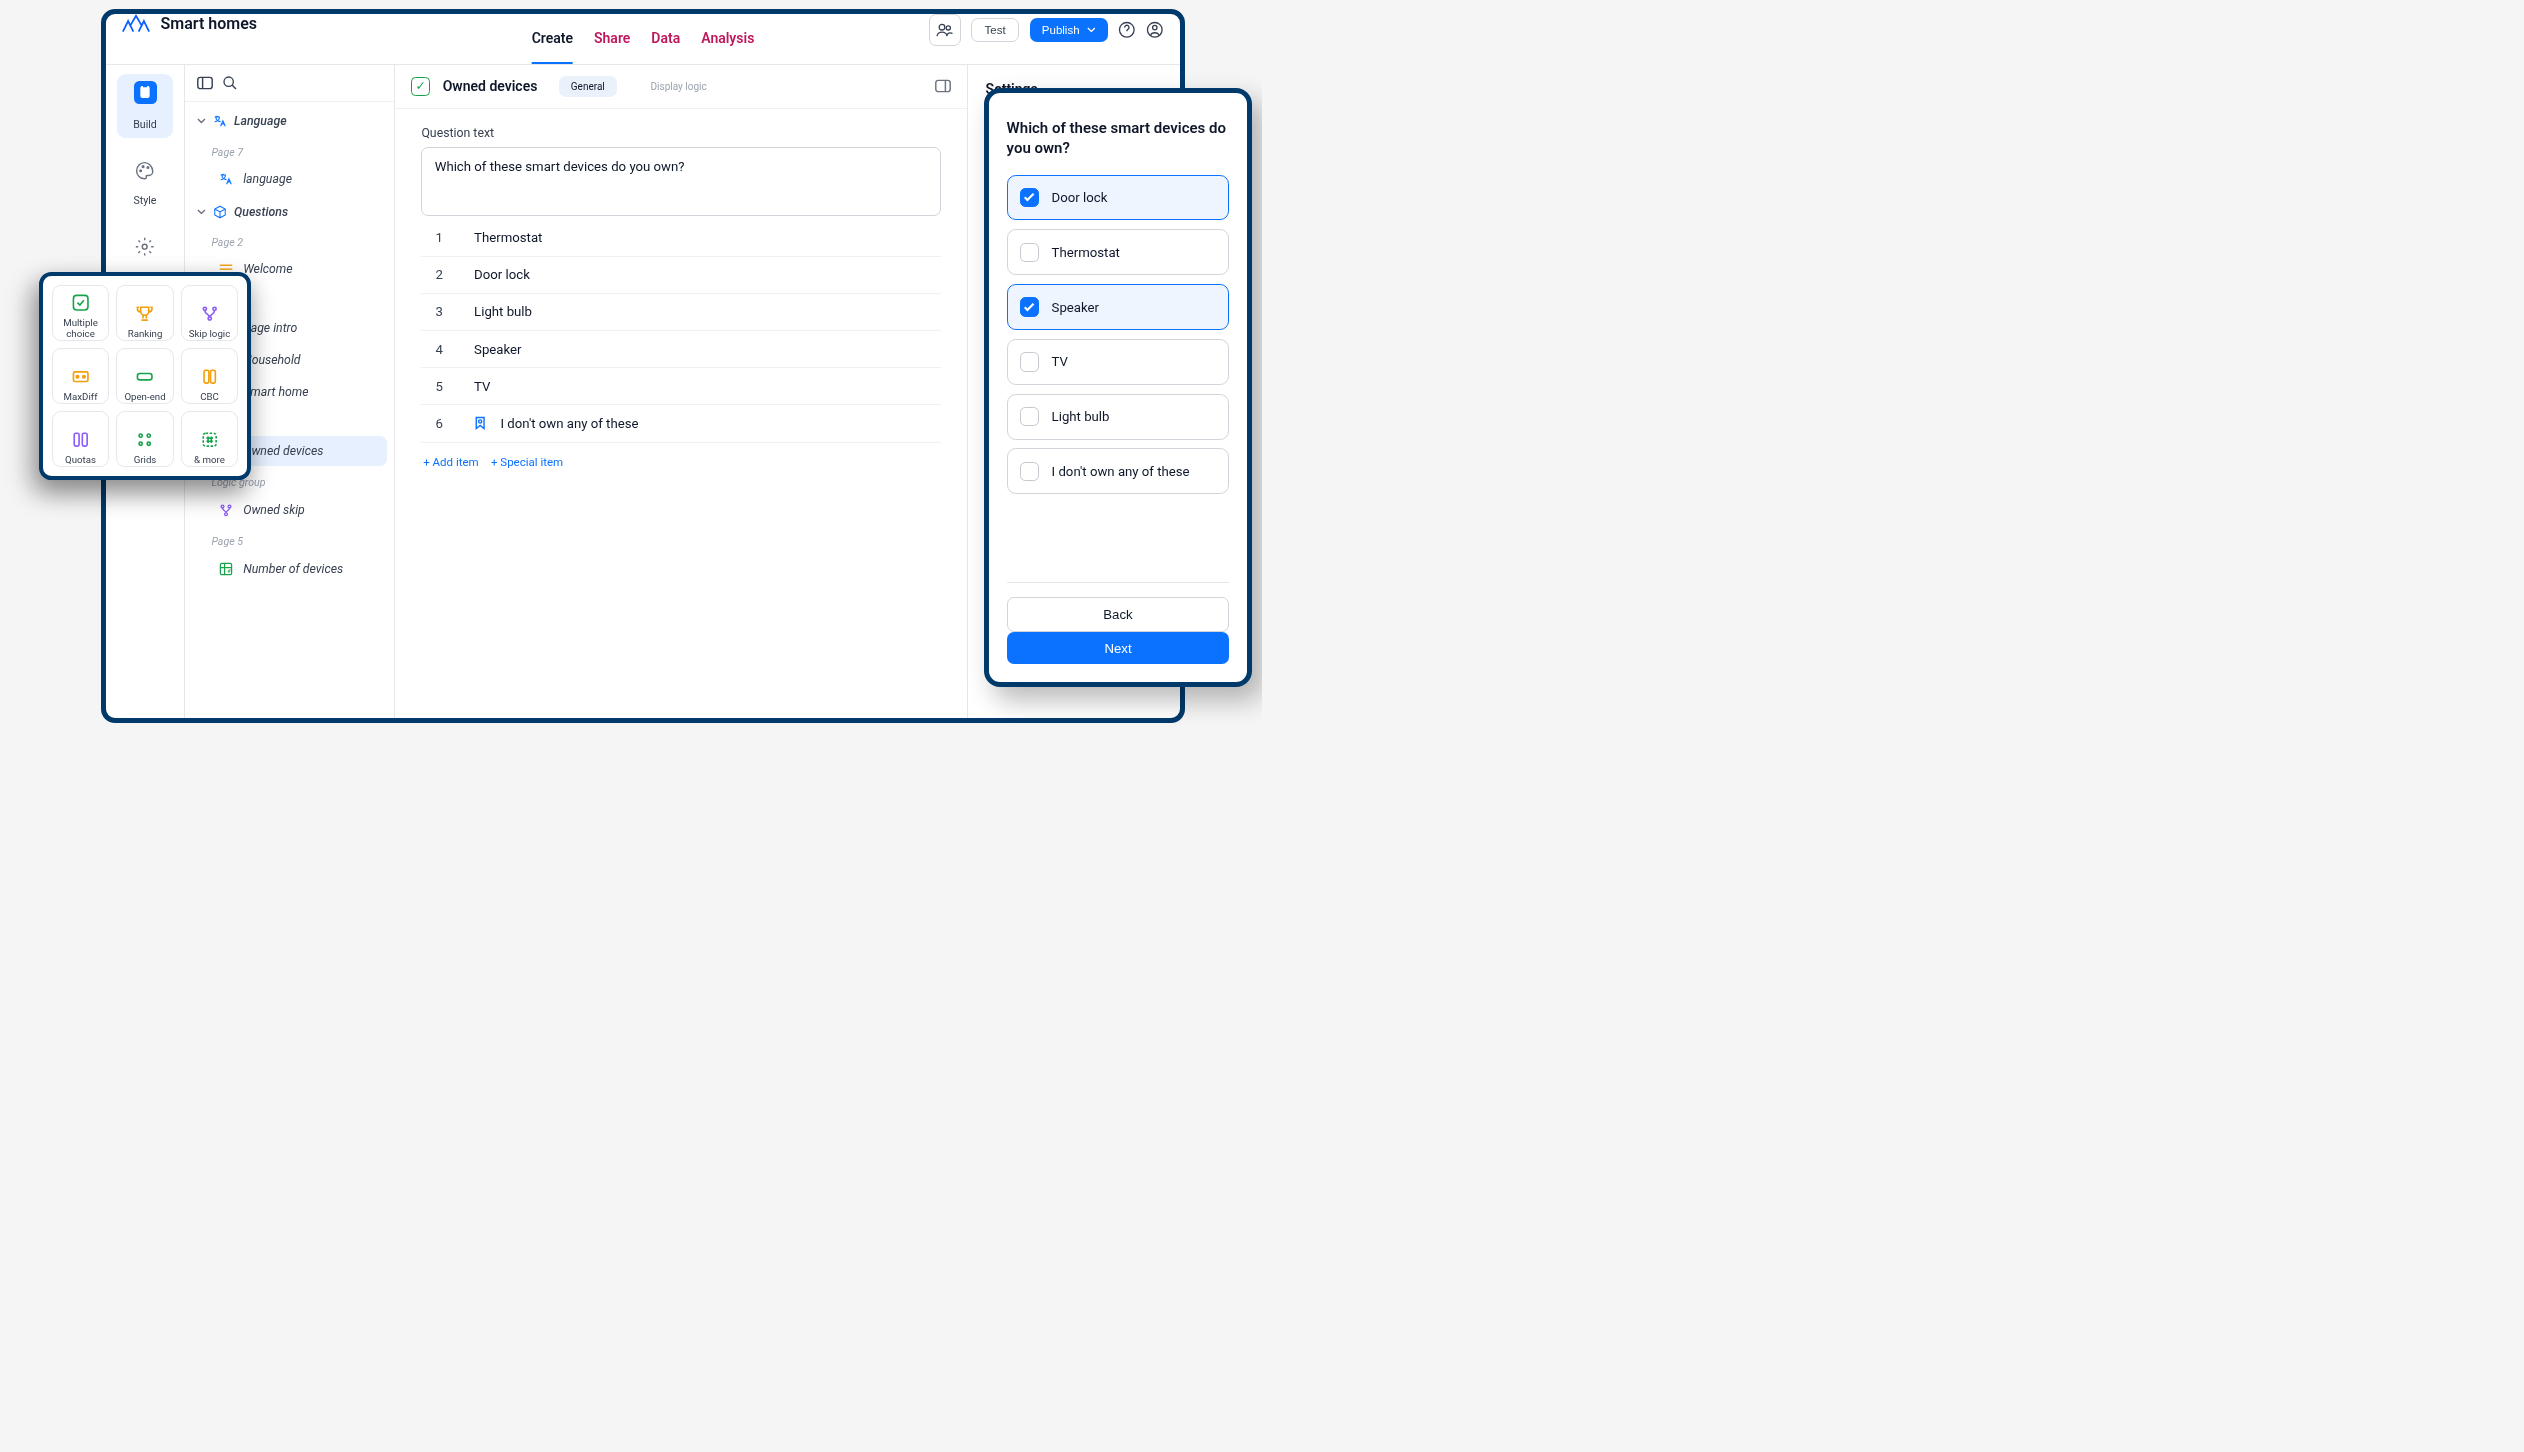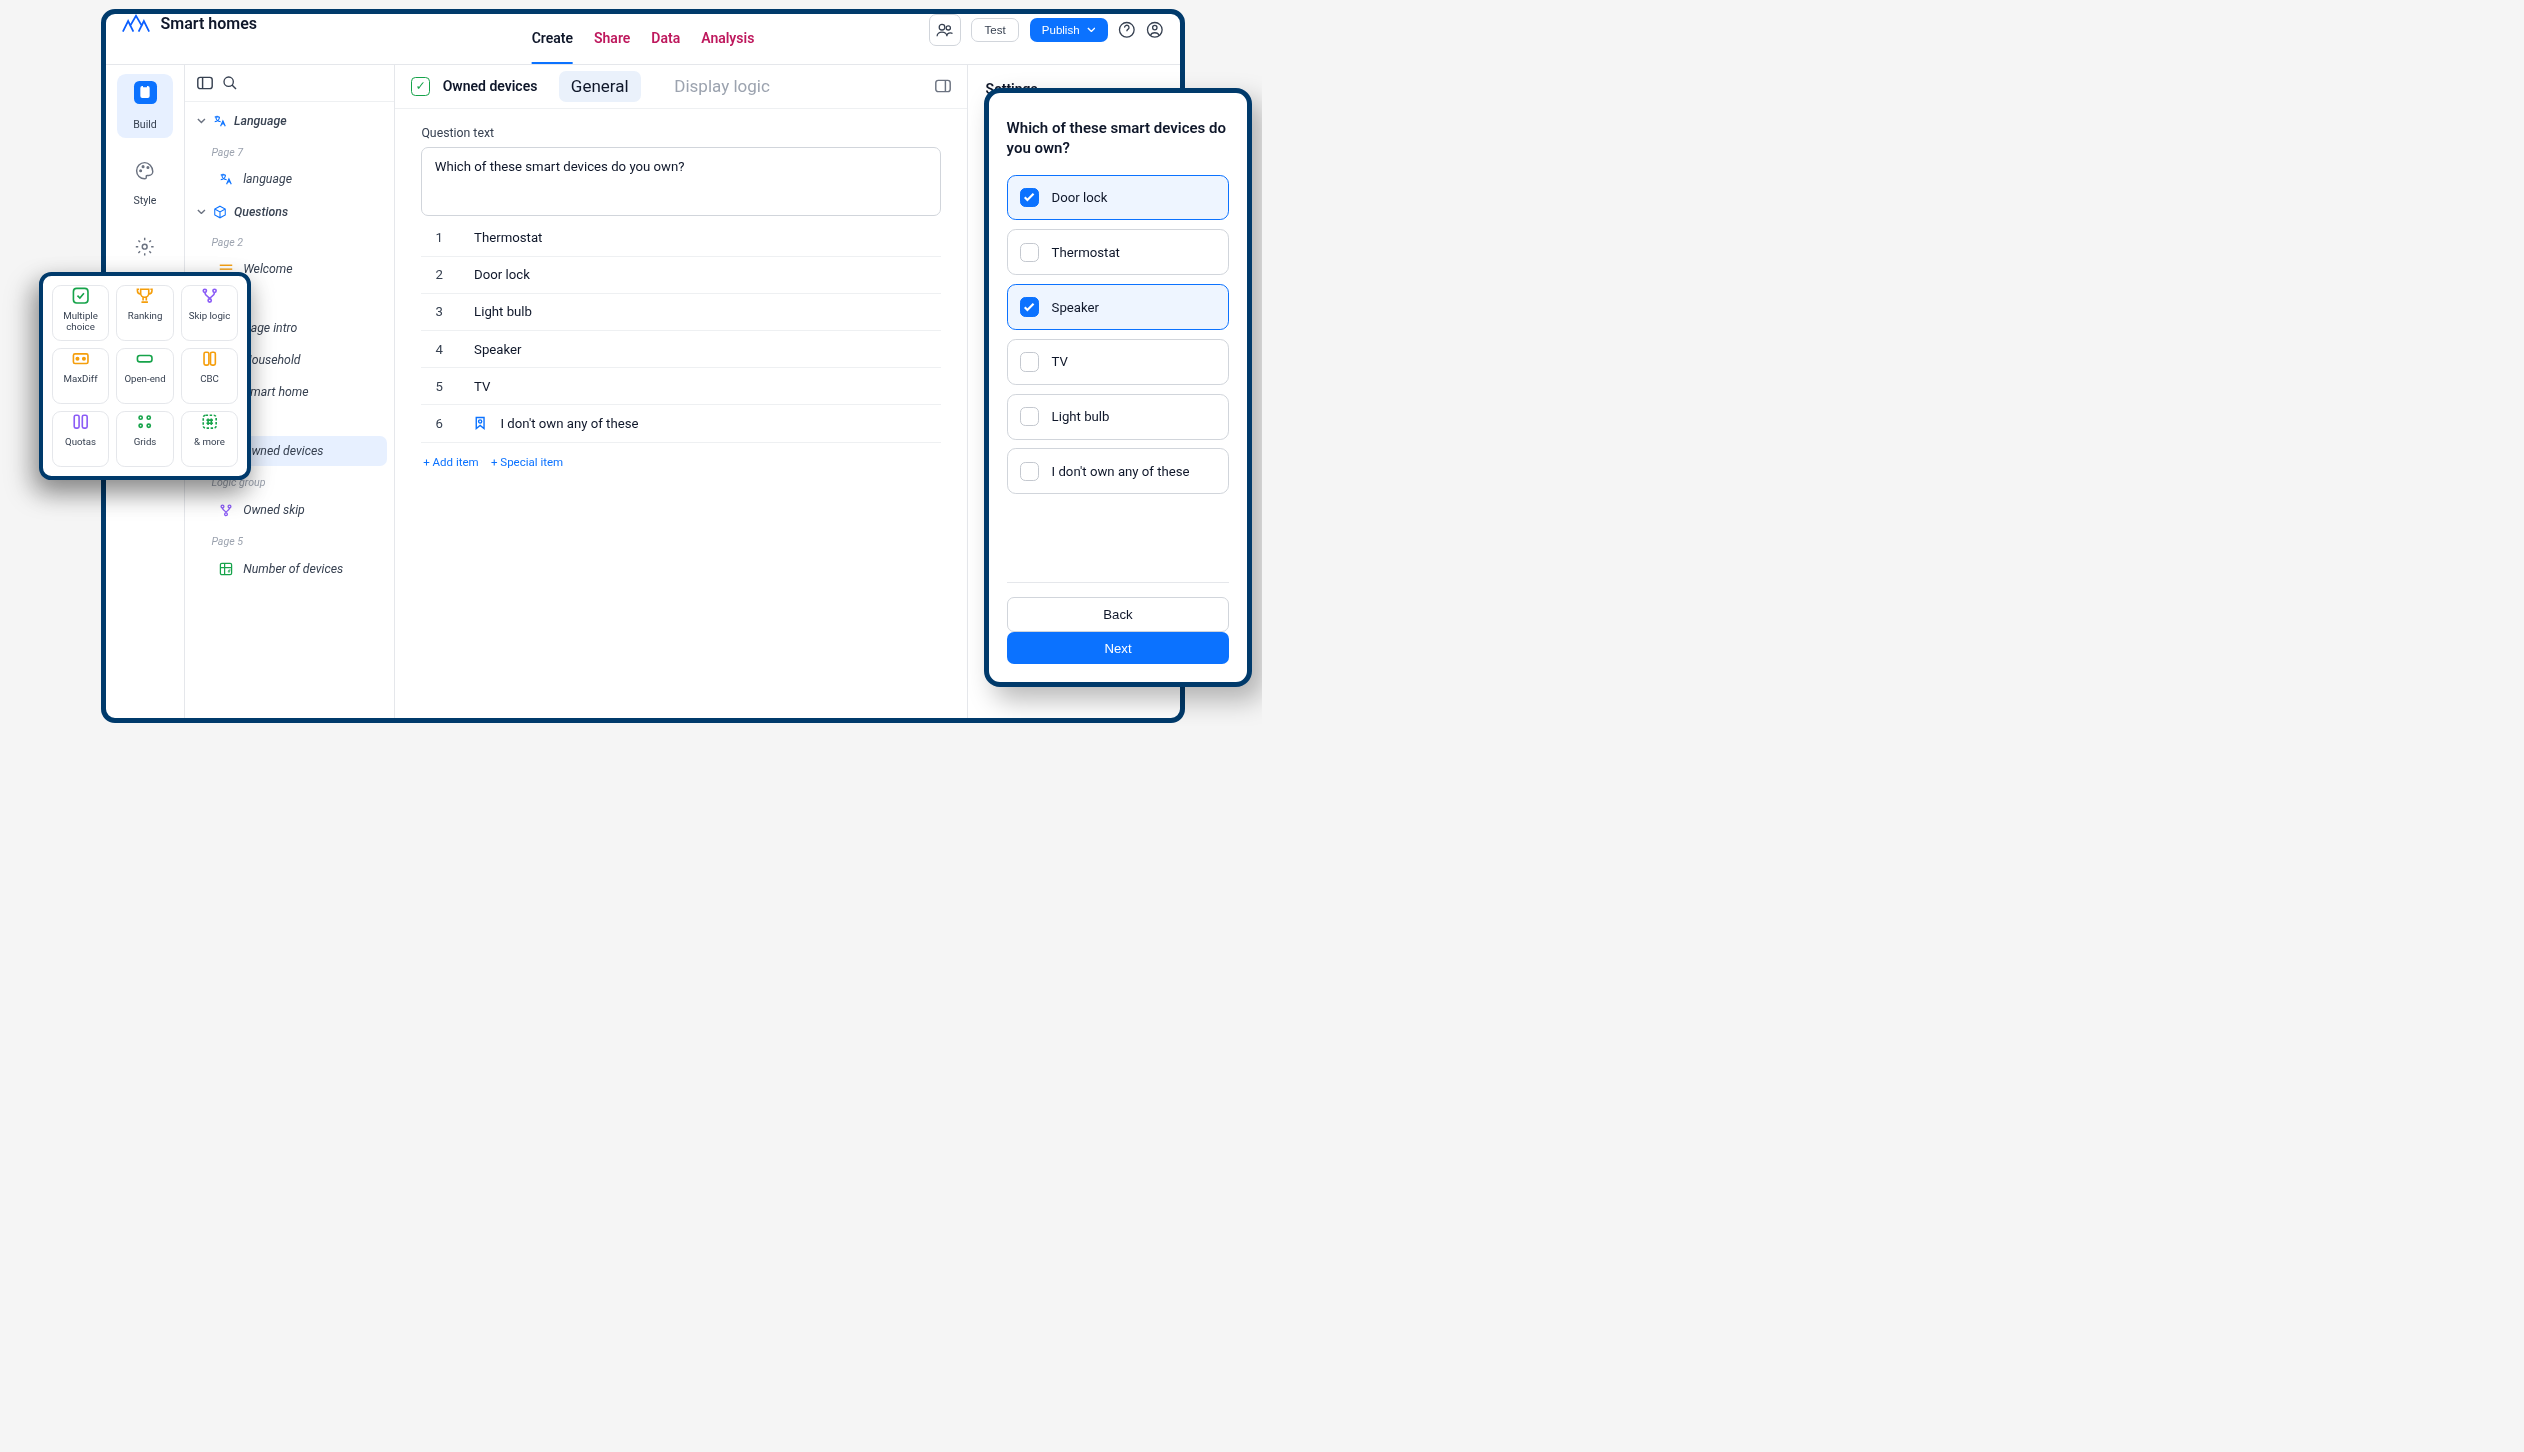--- a/index.html
+++ b/index.html
@@ -69,21 +69,21 @@
 .tree-item { display: flex; align-items: center; gap: 8.8px; padding: 7px 12.3px 7px 26.4px; border-radius: 7px; cursor: pointer; margin: 1.8px 7px; }
 .tree-item.selected { background: #e7f0ff; }
 .tree-ico { width: 16px; height: 16px; display:flex; align-items:center; justify-content:center; }
 
 
 .editor { flex: 1; display: flex; }
 .editor-main { flex: 1; border-right: 0.9px solid #e5e7eb; }
 .editor-head { height: 44px; display: flex; align-items: center; gap: 12.3px; padding: 0 16px; border-bottom: 0.9px solid #eef0f2; }
 .q-icon { width: 19.4px; height: 19.4px; border: 1.8px solid #16a34a; border-radius: 4.4px; display: flex; align-items: center; justify-content: center; color: #16a34a; font-size: 12.3px; }
 .q-name { font-size: 14px; font-weight: 600; color: #0f172a; }
-.pill { margin-left: 8.8px; padding: 5.3px 12.3px; border-radius: 7px; font-size: 17px; cursor: pointer; }
+.pill { margin-left: 8.8px; padding: 5.3px 12.3px; border-radius: 7px; font-size: 10px; cursor: pointer; }
 .pill.active { background: #eaf1fb; color: #0f172a; }
 .pill.muted { color: #9ca3af; }
 .editor-content { padding: 17.6px 26.4px; }
 .field-label { font-size: 12.3px; color: #374151; margin-bottom: 7px; }
 .textarea { width: 100%; border: 0.9px solid #d1d5db; border-radius: 7px; padding: 10.6px 12.3px; font-size: 13.2px; color: #0f172a; min-height: 69px; resize: none; font-family: inherit; }
 .items-head { margin-top: 21px; background: #ecf2fb; border-radius: 7px 7px 0 0; padding: 10.6px 14px; display: flex; align-items: center; justify-content: space-between; border:0.9px solid #e5e9f0;}
 .items-title { font-size: 13.2px; font-weight: 500; color:#0f172a; }
 .items-src { display: flex; align-items: center; gap: 7px; color: #374151; font-size: 12.3px; cursor:pointer; }
 .item-row { display: flex; align-items: center; gap: 26.4px; padding: 10.6px 14px; border-bottom: 0.9px solid #eef0f2; font-size: 13.2px; color: #0f172a; }
 .item-idx { width: 12.3px; color: #374151; }
@@ -104,21 +104,21 @@
   width: 212px;
   background: #fff;
   border: 4.4px solid #003a6b;
   border-radius: 12.3px;
   padding: 8.8px;
   display: grid;
   grid-template-columns: repeat(3, 1fr);
   gap: 7px;
   box-shadow: 0 10.6px 25px rgba(0,0,0,.28), -8.8px 12.3px 26.4px rgba(0,0,0,.25);
 }
-.pal-cell { border: 0.9px solid #e5e7eb; border-radius: 8.8px; height: 56px; display: flex; flex-direction: column; align-items: center; justify-content: flex-start; gap: 6px; cursor: pointer; }
+.pal-cell { border: 0.9px solid #e5e7eb; border-radius: 8.8px; height: 56px; display: flex; flex-direction: column; align-items: center; justify-content: flex-end; gap: 6px; cursor: pointer; }
 .pal-lbl { font-size: 9.7px; color: #374151; text-align: center; line-height: 1.1; }
 
 
 .device {
   position: absolute;
   top: 88px; left: 984px;
   width: 268px;
   height: 599px;
   background: #fff;
   border: 5.3px solid #003a6b;

